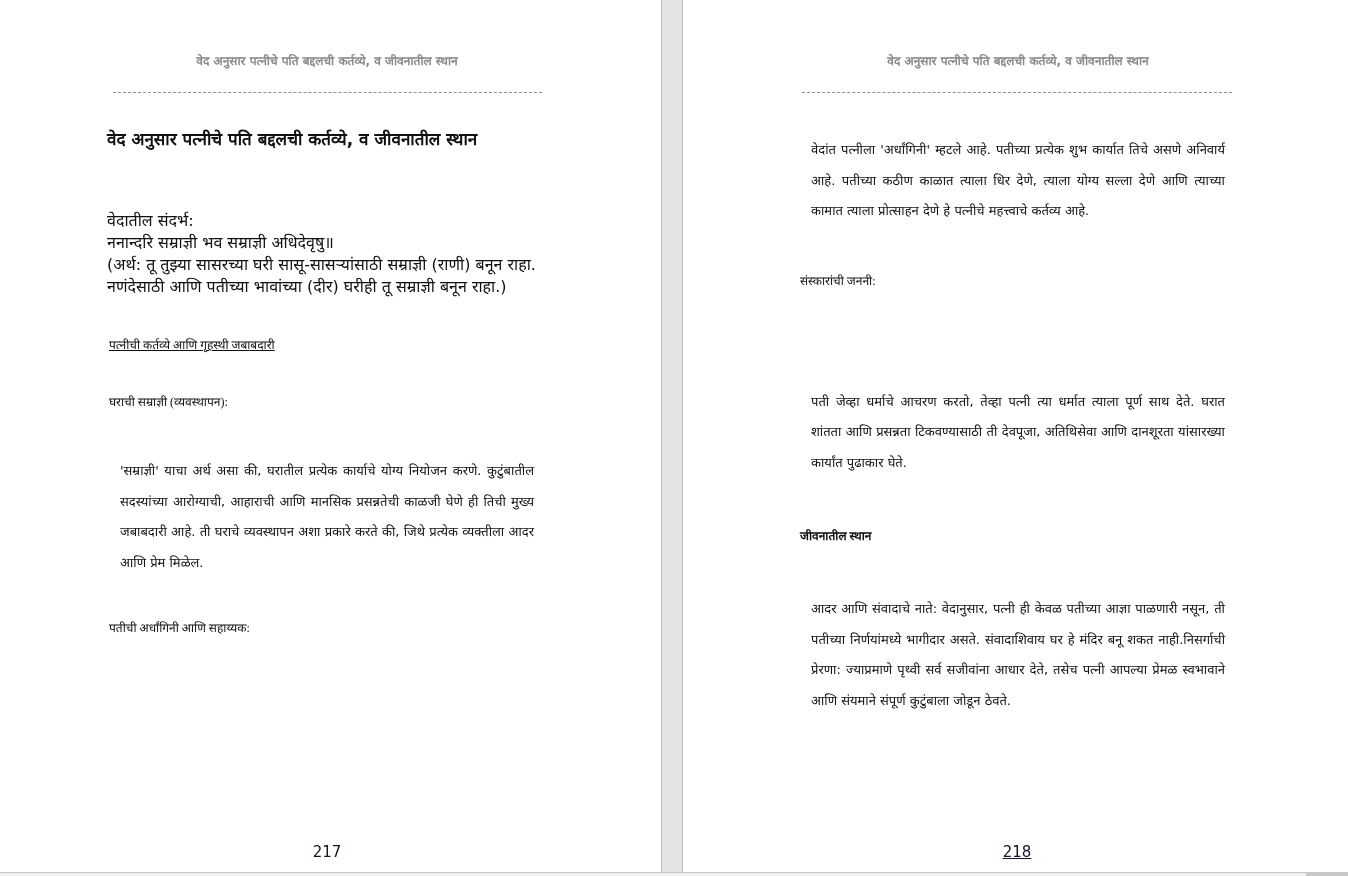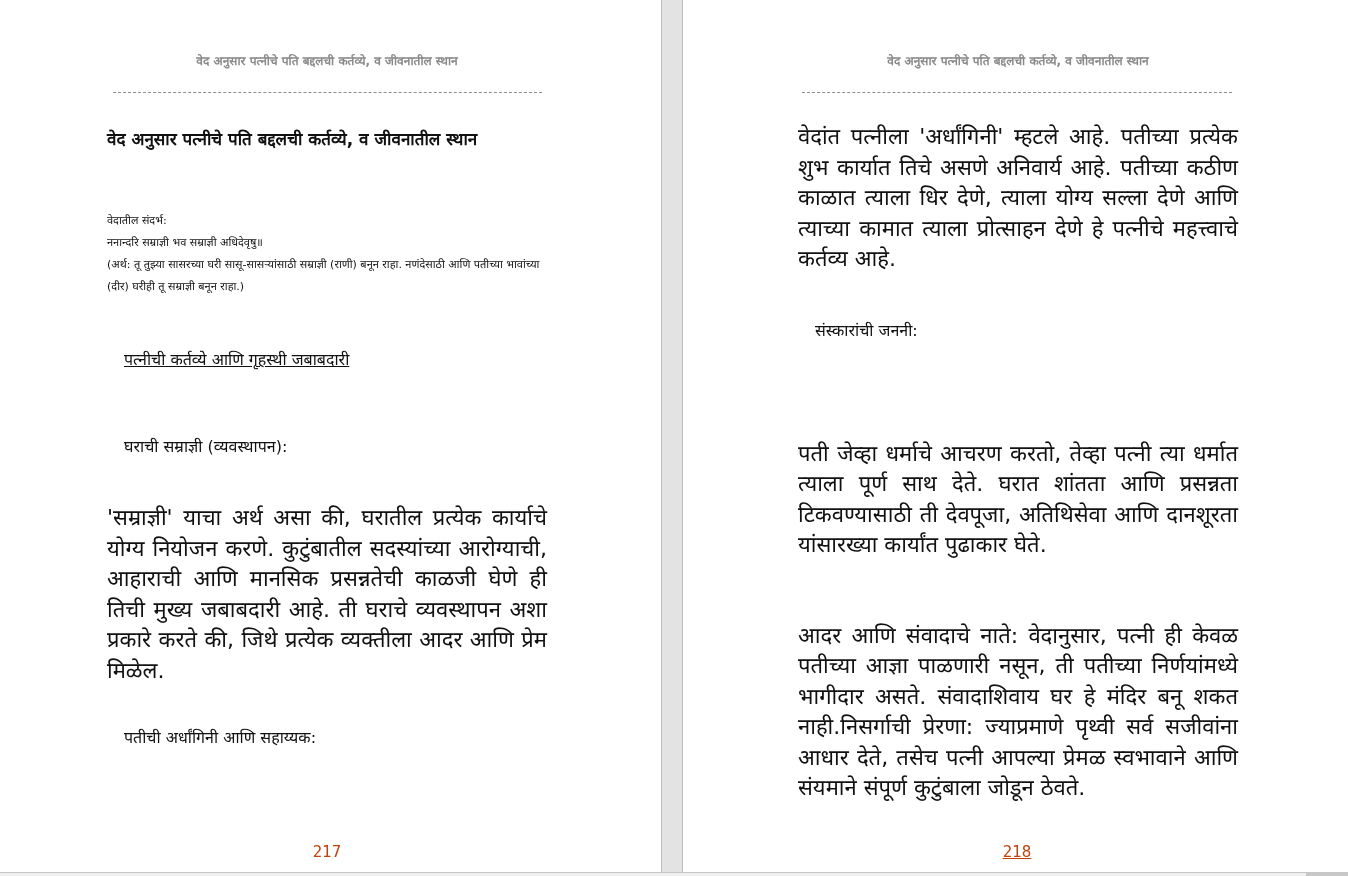--- a/index.html
+++ b/index.html
@@ -78,42 +78,43 @@
   .right .content { left: 115px; width: 440px; top: 122px; }
 
   .h-title {
     font-size: 17px;
     font-weight: bold;
     line-height: 26px;
     margin: 0 0 30px 0;
     white-space: nowrap;
   }
   .para {
-    font-size: 22px;
+    font-size: 13px;
     line-height: 30.5px;
     text-align: justify;
-    margin: 0;
+    margin: 13px;
   }
   .small {
-    font-size: 11px;
+    font-size: 16px;
     line-height: 22px;
     margin: 0;
   }
   .sub {
-    font-size: 16px;
+    font-size: 12px;
     line-height: 26px;
-    margin: 17px;
+    margin: 2px;
+    font-family: Liberation Serif, serif;
   }
   .underline { text-decoration: underline; }
   .bold { font-weight: bold; }
   .page-num {
     position: absolute;
     top: 843px;
     font-size: 15px;
-    color: #c2410c;
+    color: #0f172a;
     text-align: center;
   }
 </style>
 </head>
 <body>
 
 <div class="viewer">
 
   <div class="page left">
     <div class="running-header" style="left:107px;width:440px;">वेद अनुसार पत्नीचे पति बद्दलची कर्तव्ये, व जीवनातील स्थान</div>
@@ -159,20 +160,21 @@
       <p class="sub">संस्कारांची जननी:</p>
 
       <div style="height:26px"></div>
 
       <div style="height:26px"></div>
 
       <div style="height:26px"></div>
       <p class="para">पती जेव्हा धर्माचे आचरण करतो, तेव्हा पत्नी त्या धर्मात त्याला पूर्ण साथ देते. घरात शांतता आणि प्रसन्नता टिकवण्यासाठी ती देवपूजा, अतिथिसेवा आणि दानशूरता यांसारख्या कार्यांत पुढाकार घेते.</p>
 
       <div style="height:30px"></div>
+      <p class="sub bold">जीवनातील स्थान</p>
 
       <div style="height:30px"></div>
       <p class="para">आदर आणि संवादाचे नाते: वेदानुसार, पत्नी ही केवळ पतीच्या आज्ञा पाळणारी नसून, ती पतीच्या निर्णयांमध्ये भागीदार असते. संवादाशिवाय घर हे मंदिर बनू शकत नाही.निसर्गाची प्रेरणा: ज्याप्रमाणे पृथ्वी सर्व सजीवांना आधार देते, तसेच पत्नी आपल्या प्रेमळ स्वभावाने आणि संयमाने संपूर्ण कुटुंबाला जोडून ठेवते.</p>
     </div>
 
     <div class="page-num" style="left:304px;width:60px;text-decoration:underline;">218</div>
   </div>
 
   <div class="bottom-bar">
     <div class="thumb"></div>

